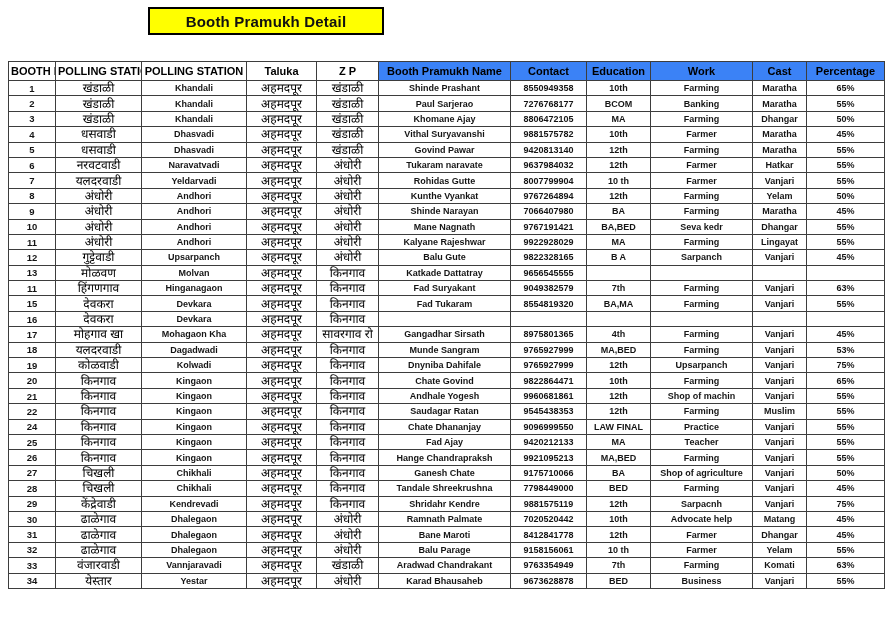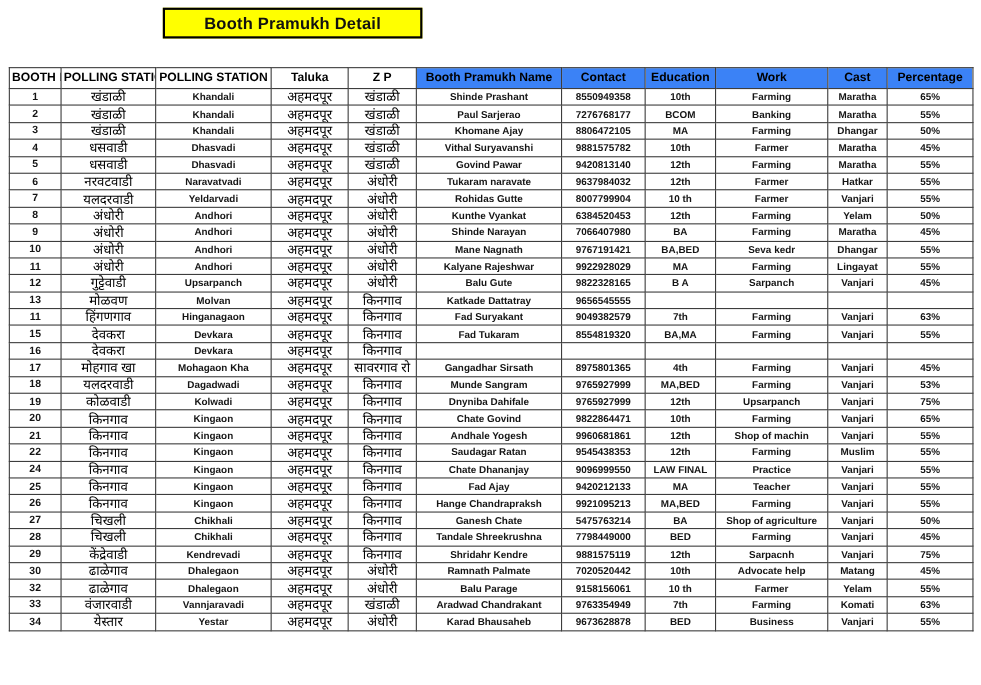--- a/index.html
+++ b/index.html
@@ -174,21 +174,21 @@
         <td class="en">Vanjari</td>
         <td class="en">55%</td>
       </tr>
       <tr>
         <td class="num">8</td>
         <td class="dev">अंधोरी</td>
         <td class="en">Andhori</td>
         <td class="dev">अहमदपूर</td>
         <td class="dev">अंधोरी</td>
         <td class="en">Kunthe Vyankat</td>
-        <td class="en">6384520453</td>
+        <td class="en">9767264894</td>
         <td class="en">12th</td>
         <td class="en">Farming</td>
         <td class="en">Yelam</td>
         <td class="en">50%</td>
       </tr>
       <tr>
         <td class="num">9</td>
         <td class="dev">अंधोरी</td>
         <td class="en">Andhori</td>
         <td class="dev">अहमदपूर</td>
@@ -408,21 +408,21 @@
         <td class="en">Vanjari</td>
         <td class="en">55%</td>
       </tr>
       <tr>
         <td class="num">27</td>
         <td class="dev">चिखली</td>
         <td class="en">Chikhali</td>
         <td class="dev">अहमदपूर</td>
         <td class="dev">किनगाव</td>
         <td class="en">Ganesh Chate</td>
-        <td class="en">5475763214</td>
+        <td class="en">9175710066</td>
         <td class="en">BA</td>
         <td class="en">Shop of agriculture</td>
         <td class="en">Vanjari</td>
         <td class="en">50%</td>
       </tr>
       <tr>
         <td class="num">28</td>
         <td class="dev">चिखली</td>
         <td class="en">Chikhali</td>
         <td class="dev">अहमदपूर</td>
@@ -454,20 +454,33 @@
         <td class="dev">अहमदपूर</td>
         <td class="dev">अंधोरी</td>
         <td class="en">Ramnath Palmate</td>
         <td class="en">7020520442</td>
         <td class="en">10th</td>
         <td class="en">Advocate help</td>
         <td class="en">Matang</td>
         <td class="en">45%</td>
       </tr>
       <tr>
+        <td class="num">31</td>
+        <td class="dev">ढाळेगाव</td>
+        <td class="en">Dhalegaon</td>
+        <td class="dev">अहमदपूर</td>
+        <td class="dev">अंधोरी</td>
+        <td class="en">Bane Maroti</td>
+        <td class="en">8412841778</td>
+        <td class="en">12th</td>
+        <td class="en">Farmer</td>
+        <td class="en">Dhangar</td>
+        <td class="en">45%</td>
+      </tr>
+      <tr>
         <td class="num">32</td>
         <td class="dev">ढाळेगाव</td>
         <td class="en">Dhalegaon</td>
         <td class="dev">अहमदपूर</td>
         <td class="dev">अंधोरी</td>
         <td class="en">Balu Parage</td>
         <td class="en">9158156061</td>
         <td class="en">10 th</td>
         <td class="en">Farmer</td>
         <td class="en">Yelam</td>

